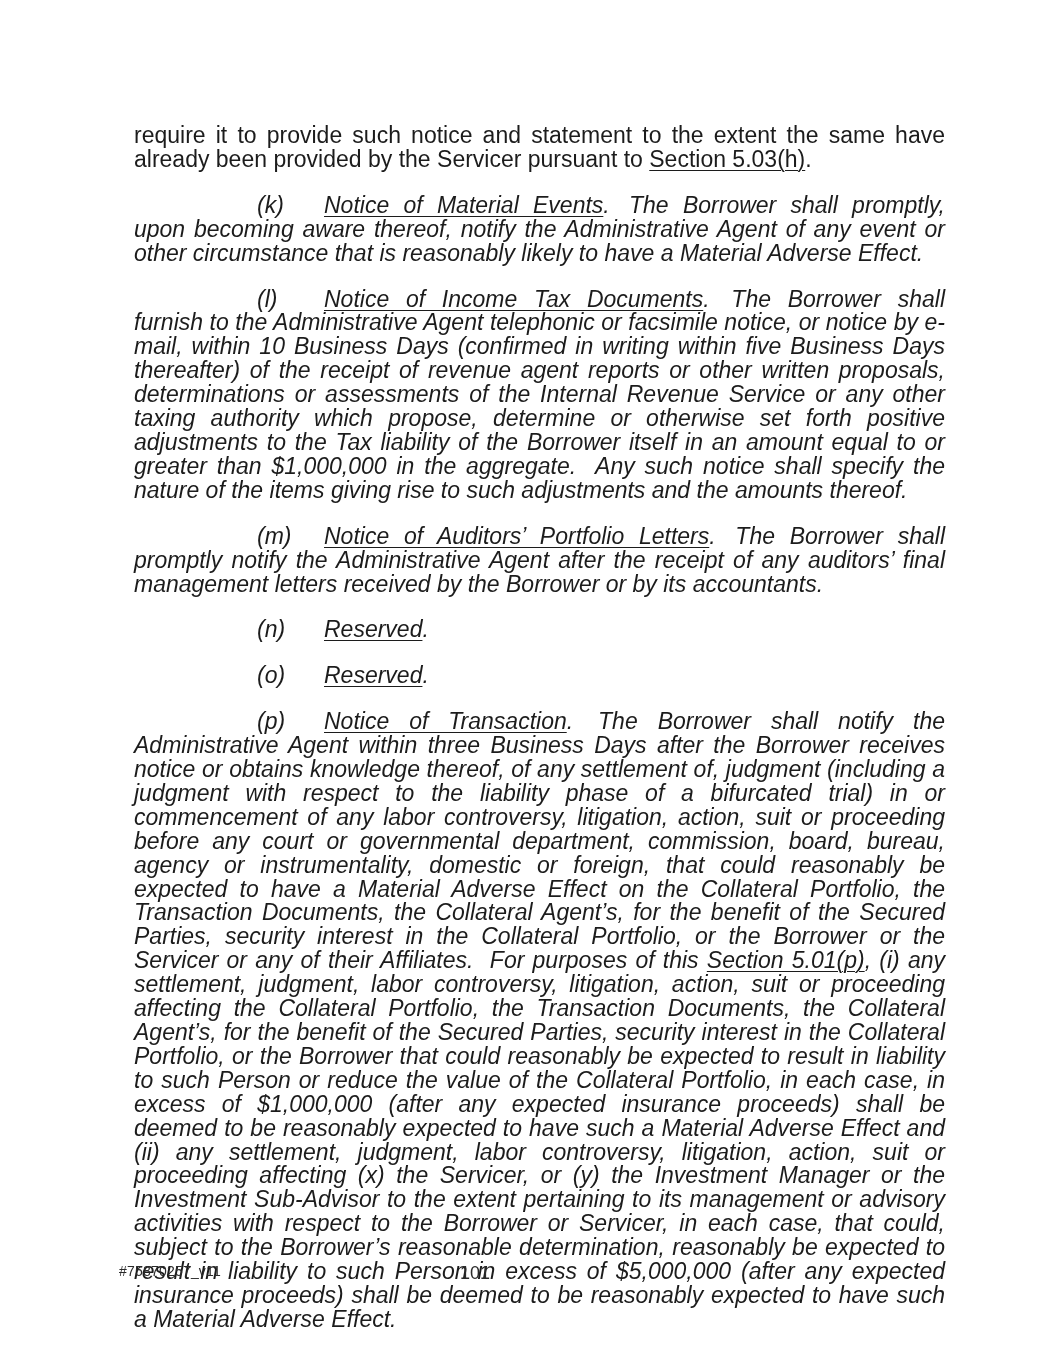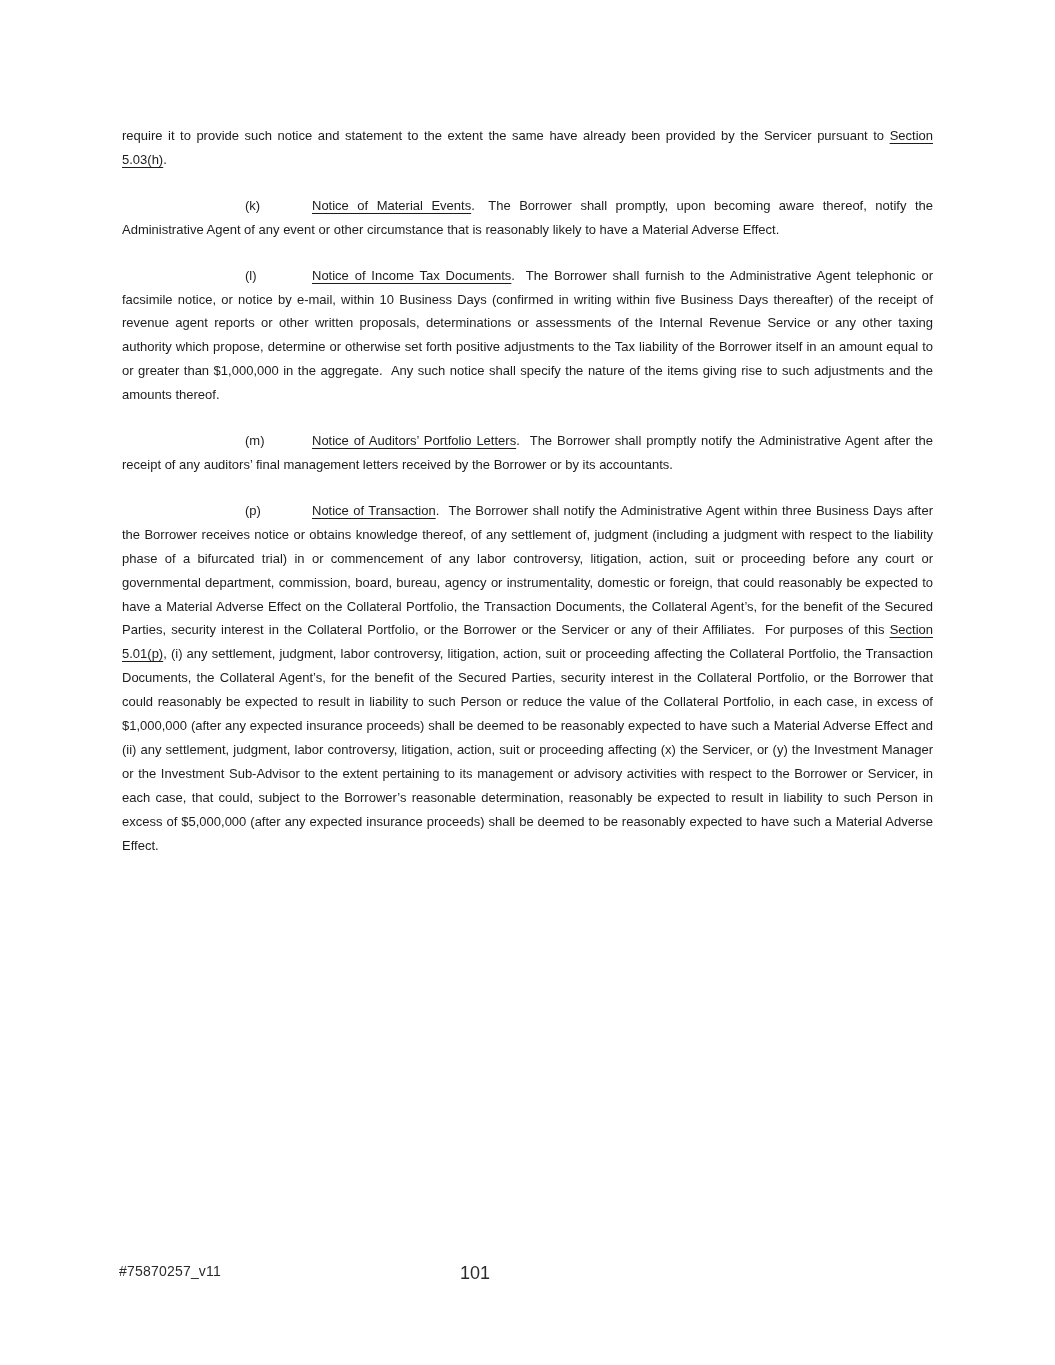--- a/index.html
+++ b/index.html
@@ -11,29 +11,29 @@
     position: relative;
     width: 1055px;
     height: 1365px;
     background: #ffffff;
     overflow: hidden;
     font-family: "Liberation Sans", sans-serif;
     color: #1c1c1c;
   }
   .content {
     position: absolute;
-    left: 122px;
+    left: 134px;
     top: 124px;
     width: 811px;
-    font-size: 13px;
+    font-size: 23px;
     line-height: 23.9px;
     text-align: justify;
   }
   .para { margin: 0 0 22px 0; }
-  .clause { text-indent: 123px; }
+  .clause { text-indent: 123px; font-style: italic; }
   .clause-label {
     display: inline-block;
     width: 67px;
     text-indent: 0;
   }
   .underlined {
     text-decoration: underline;
     text-decoration-thickness: 1.4px;
     text-underline-offset: 3px;
   }
@@ -64,21 +64,23 @@
 
     <p class="para clause"><span class="clause-label">(k)</span><span class="underlined">Notice of Material Events</span><span>.</span>
       <span class="clause-body">The Borrower shall promptly, upon becoming aware thereof, notify the Administrative Agent of any event or other circumstance that is reasonably likely to have a Material Adverse Effect.</span></p>
 
     <p class="para clause"><span class="clause-label">(l)</span><span class="underlined">Notice of Income Tax Documents</span><span>.</span>
       <span class="clause-body">The Borrower shall furnish to the Administrative Agent telephonic or facsimile notice, or notice by e-mail, within 10 Business Days (confirmed in writing within five Business Days thereafter) of the receipt of revenue agent reports or other written proposals, determinations or assessments of the Internal Revenue Service or any other taxing authority which propose, determine or otherwise set forth positive adjustments to the Tax liability of the Borrower itself in an amount equal to or greater than $1,000,000 in the aggregate.&nbsp; Any such notice shall specify the nature of the items giving rise to such adjustments and the amounts thereof.</span></p>
 
     <p class="para clause"><span class="clause-label">(m)</span><span class="underlined">Notice of Auditors’ Portfolio Letters</span><span>.</span>
       <span class="clause-body">The Borrower shall promptly notify the Administrative Agent after the receipt of any auditors’ final management letters received by the Borrower or by its accountants.</span></p>
 
+    <p class="para clause"><span class="clause-label">(n)</span><span class="underlined">Reserved</span><span>.</span></p>
 
+    <p class="para clause"><span class="clause-label">(o)</span><span class="underlined">Reserved</span><span>.</span></p>
 
     <p class="para clause"><span class="clause-label">(p)</span><span class="underlined">Notice of Transaction</span><span>.</span>
       <span class="clause-body">The Borrower shall notify the Administrative Agent within three Business Days after the Borrower receives notice or obtains knowledge thereof, of any settlement of, judgment (including a judgment with respect to the liability phase of a bifurcated trial) in or commencement of any labor controversy, litigation, action, suit or proceeding before any court or governmental department, commission, board, bureau, agency or instrumentality, domestic or foreign, that could reasonably be expected to have a Material Adverse Effect on the Collateral Portfolio, the Transaction Documents, the Collateral Agent’s, for the benefit of the Secured Parties, security interest in the Collateral Portfolio, or the Borrower or the Servicer or any of their Affiliates.&nbsp; For purposes of this </span><span class="underlined">Section 5.01(p)</span><span>, (i) any settlement, judgment, labor controversy, litigation, action, suit or proceeding affecting the Collateral Portfolio, the Transaction Documents, the Collateral Agent’s, for the benefit of the Secured Parties, security interest in the Collateral Portfolio, or the Borrower that could reasonably be expected to result in liability to such Person or reduce the value of the Collateral Portfolio, in each case, in excess of $1,000,000 (after any expected insurance proceeds) shall be deemed to be reasonably expected to have such a Material Adverse Effect and (ii) any settlement, judgment, labor controversy, litigation, action, suit or proceeding affecting (x) the Servicer, or (y) the Investment Manager or the Investment Sub-Advisor to the extent pertaining to its management or advisory activities with respect to the Borrower or Servicer, in each case, that could, subject to the Borrower’s reasonable determination, reasonably be expected to result in liability to such Person in excess of $5,000,000 (after any expected insurance proceeds) shall be deemed to be reasonably expected to have such a Material Adverse Effect.</span></p>
 
   </div>
 
   <div class="footer-doc-id">#75870257_v11</div>
   <div class="footer-page-num">101</div>
 </div>
 

